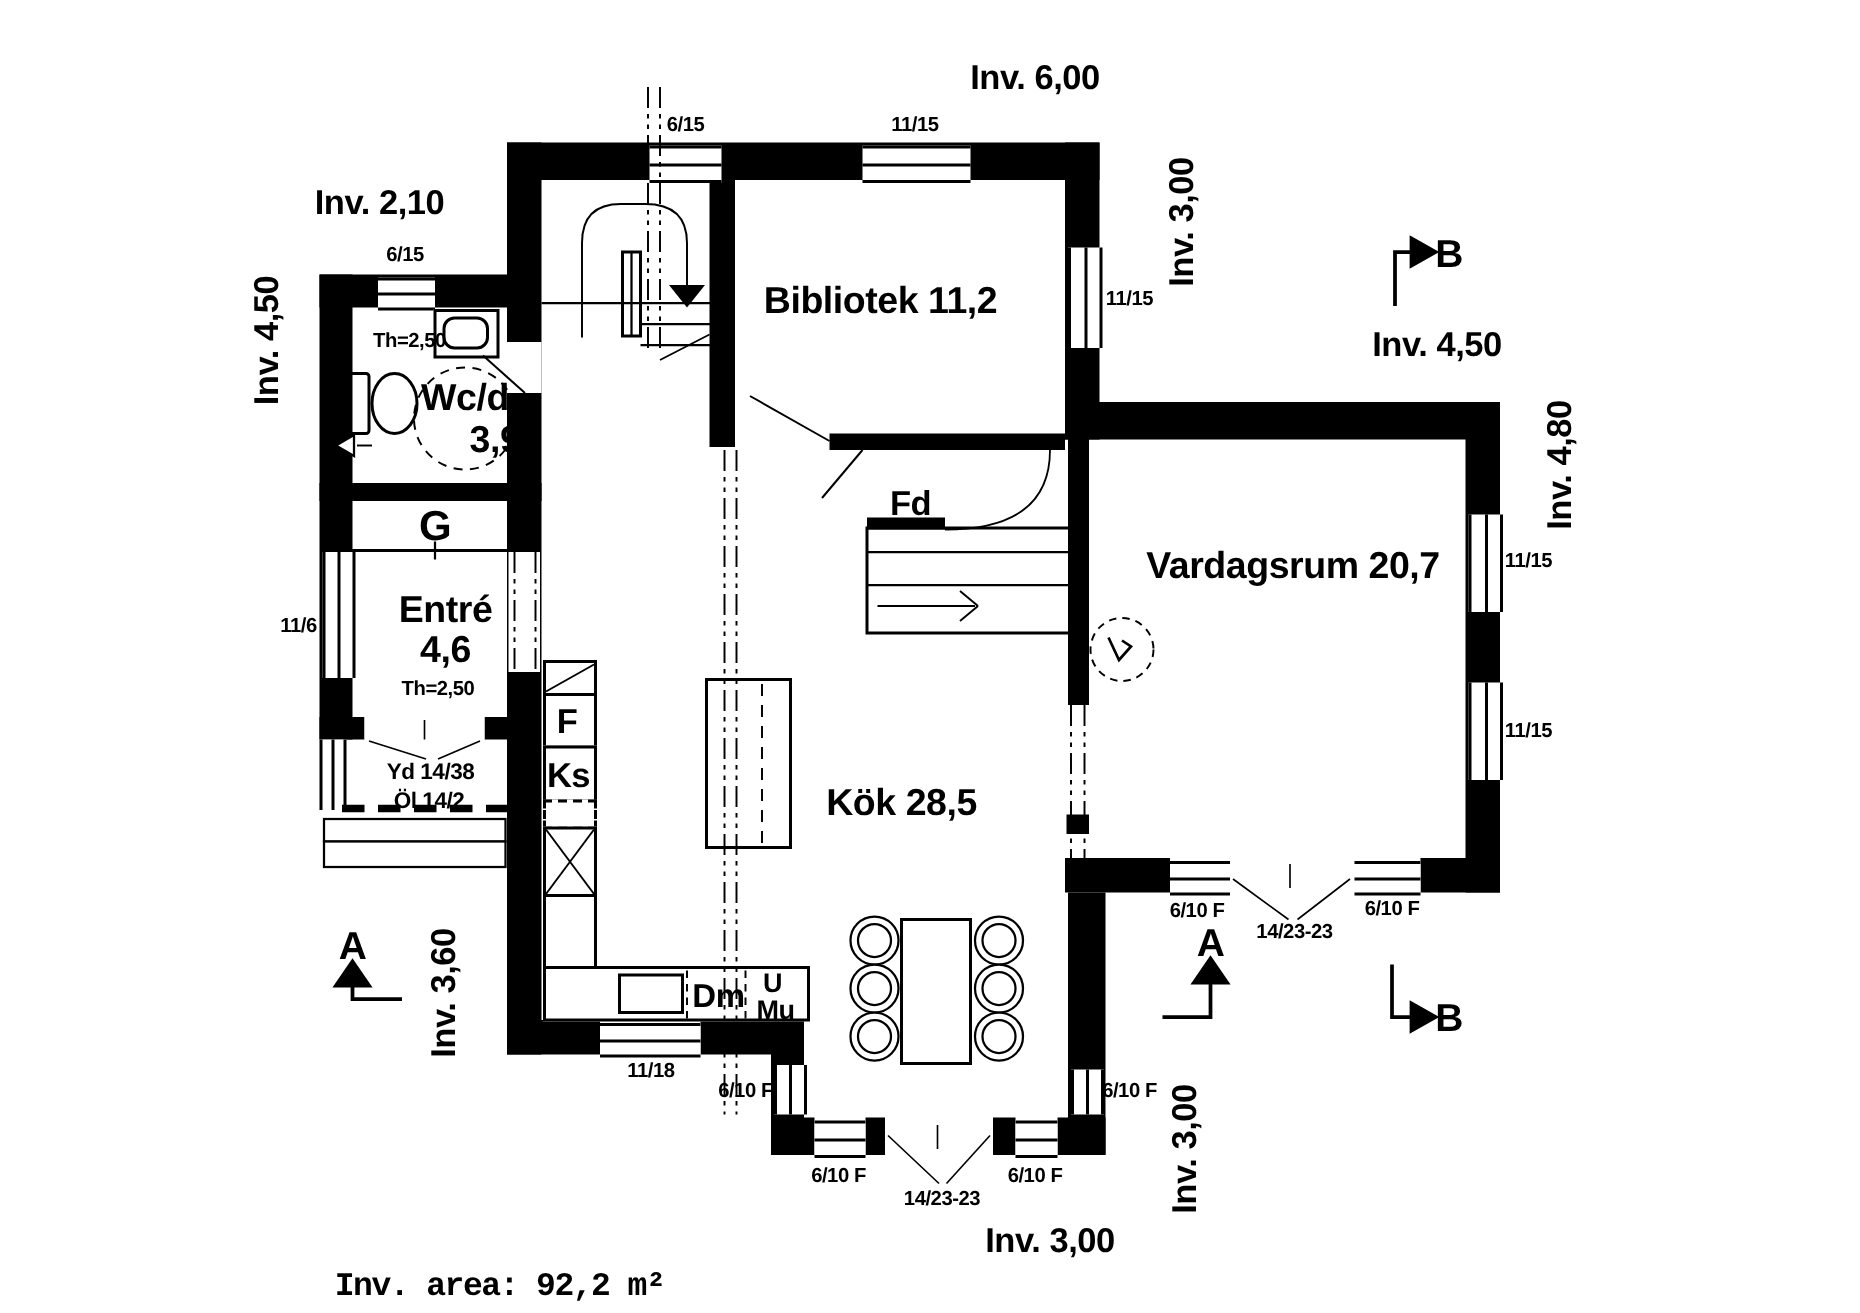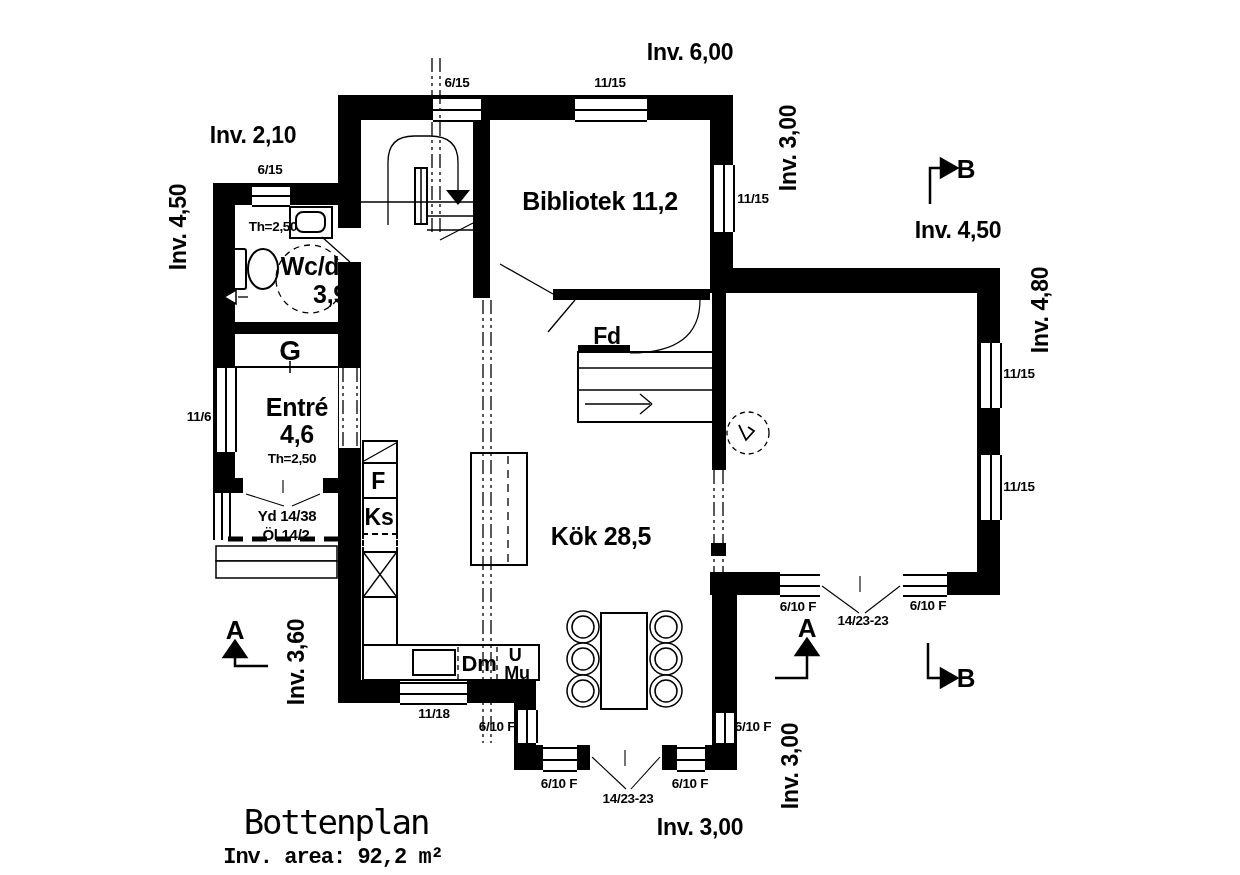--- a/index.html
+++ b/index.html
@@ -214,21 +214,22 @@
   <span class="lbl dim" style="left:690px;top:52px">Inv. 6,00</span>
   <span class="lbl dim vert" style="left:788px;top:148px">Inv. 3,00</span>
   <span class="lbl dim" style="left:253px;top:135px">Inv. 2,10</span>
   <span class="lbl dim vert" style="left:178px;top:227px">Inv. 4,50</span>
   <span class="lbl dim" style="left:958px;top:230px">Inv. 4,50</span>
   <span class="lbl dim vert" style="left:1040px;top:310px">Inv. 4,80</span>
   <span class="lbl dim vert" style="left:296px;top:662px">Inv. 3,60</span>
   <span class="lbl dim vert" style="left:790px;top:766px">Inv. 3,00</span>
   <span class="lbl dim" style="left:700px;top:827px">Inv. 3,00</span>
 
-  <span class="lbl room" style="left:600px;top:201px">Bibliotek 11,2</span>
+  <span class="lbl room" style="left:587px;top:201px">Bibliotek 11,2</span>
+  <span class="lbl room" style="left:862px;top:378px">Vardagsrum 20,7</span>
   <span class="lbl room" style="left:601px;top:536px">Kök 28,5</span>
   <span class="lbl room" style="left:310px;top:266px">Wc/d</span>
   <span class="lbl room" style="left:330px;top:294px">3,9</span>
   <span class="lbl sm" style="left:273px;top:227px">Th=2,50</span>
   <span class="lbl room" style="left:297px;top:407px">Entré</span>
   <span class="lbl room" style="left:297px;top:434px">4,6</span>
   <span class="lbl sm" style="left:292px;top:459px">Th=2,50</span>
 
   <span class="lbl fix" style="left:290px;top:351px;font-size:28px">G</span>
   <span class="lbl fix" style="left:607px;top:336px">Fd</span>
@@ -255,16 +256,15 @@
   <span class="lbl sm" style="left:928px;top:606px">6/10 F</span>
   <span class="lbl sm" style="left:863px;top:621px">14/23-23</span>
   <span class="lbl sm" style="left:287px;top:515px;font-size:15px">Yd 14/38</span>
   <span class="lbl sm" style="left:286px;top:534px;font-size:15px">Öl 14/2</span>
 
   <span class="lbl mk" style="left:235px;top:630px">A</span>
   <span class="lbl mk" style="left:807px;top:628px">A</span>
   <span class="lbl mk" style="left:966px;top:169px">B</span>
   <span class="lbl mk" style="left:966px;top:678px">B</span>
 
-  <span class="lbl title" style="left:336px;top:822px">Bottenplan</span>
   <span class="lbl subtitle" style="left:333px;top:858px">Inv. area: 92,2 m²</span>
 
 </div>
 
 </body></html>

